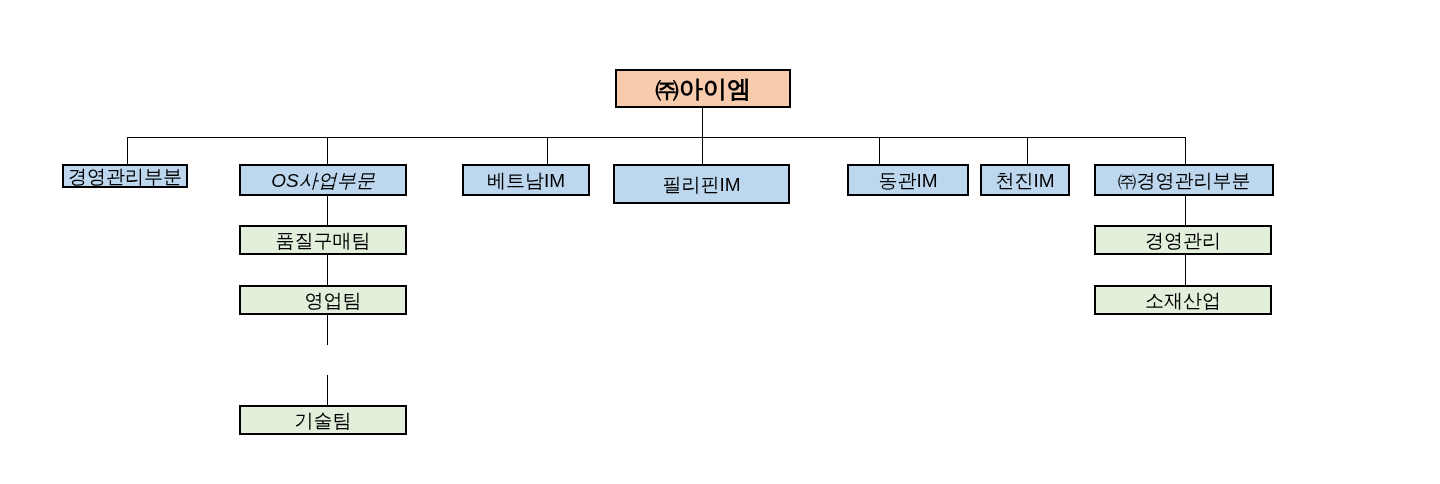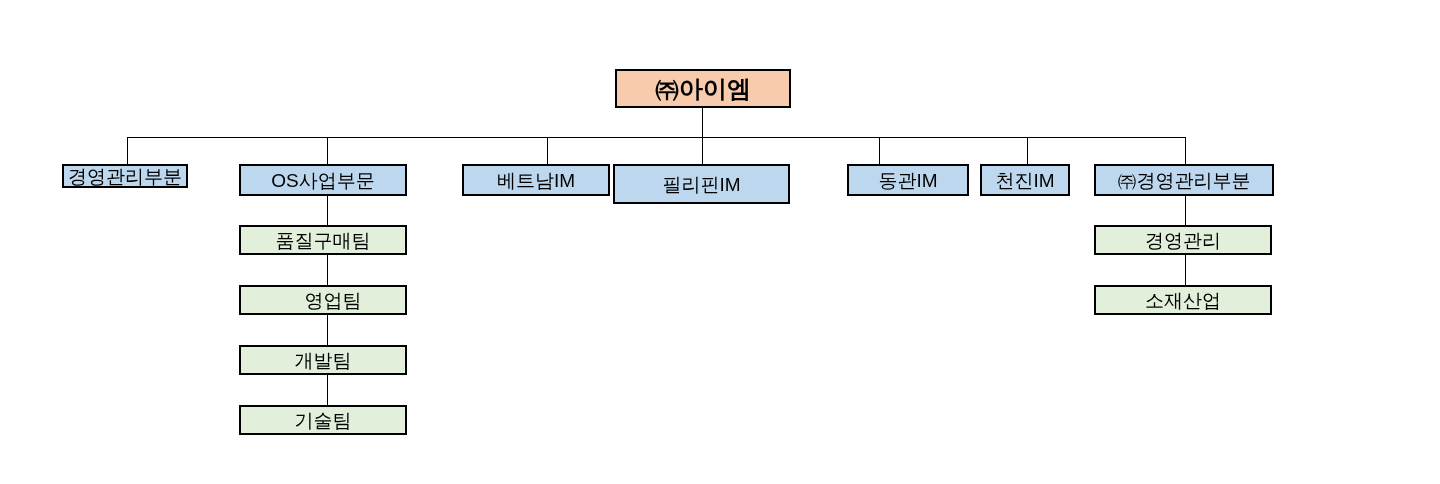--- a/index.html
+++ b/index.html
@@ -71,24 +71,24 @@
   <div class="vline" style="left:1185px; top:196px; height:29px;"></div>
   <div class="vline" style="left:1185px; top:255px; height:30px;"></div>
 
   <div class="node root" style="left:615px; top:69px; width:176px; height:39px;">
     <span>㈜아이엠</span>
   </div>
 
   <div class="node division" style="left:62px; top:164px; width:126px; height:24px;">
     <span>경영관리부분</span>
   </div>
-  <div class="node division" style="left:239px; top:164px; width:168px; height:32px;">
+  <div class="node division" style="left:239px; top:164px; width:168px; height:32px;font-style:italic;">
     <span>OS사업부문</span>
   </div>
-  <div class="node division" style="left:462px; top:164px; width:148px; height:32px;">
+  <div class="node division" style="left:462px; top:164px; width:128px; height:32px;">
     <span>베트남IM</span>
   </div>
   <div class="node division" style="left:613px; top:164px; width:177px; height:40px;">
     <span>필리핀IM</span>
   </div>
   <div class="node division" style="left:818px; top:164px; width:122px; height:32px;margin-left:29px;">
     <span>동관IM</span>
   </div>
   <div class="node division" style="left:980px; top:164px; width:90px; height:32px;">
     <span>천진IM</span>
@@ -96,23 +96,20 @@
   <div class="node division" style="left:1094px; top:164px; width:180px; height:32px;">
     <span>㈜경영관리부분</span>
   </div>
 
   <div class="node team" style="left:239px; top:225px; width:168px; height:30px;">
     <span>품질구매팀</span>
   </div>
   <div class="node team" style="left:239px; top:285px; width:168px; height:30px;padding-left:20px;">
     <span>영업팀</span>
   </div>
-  <div class="node team" style="left:239px; top:345px; width:168px; height:30px;">
-    <span>개발팀</span>
-  </div>
   <div class="node team" style="left:239px; top:405px; width:168px; height:30px;">
     <span>기술팀</span>
   </div>
 
   <div class="node team" style="left:1094px; top:225px; width:178px; height:30px;">
     <span>경영관리</span>
   </div>
   <div class="node team" style="left:1094px; top:285px; width:178px; height:30px;">
     <span>소재산업</span>
   </div>

